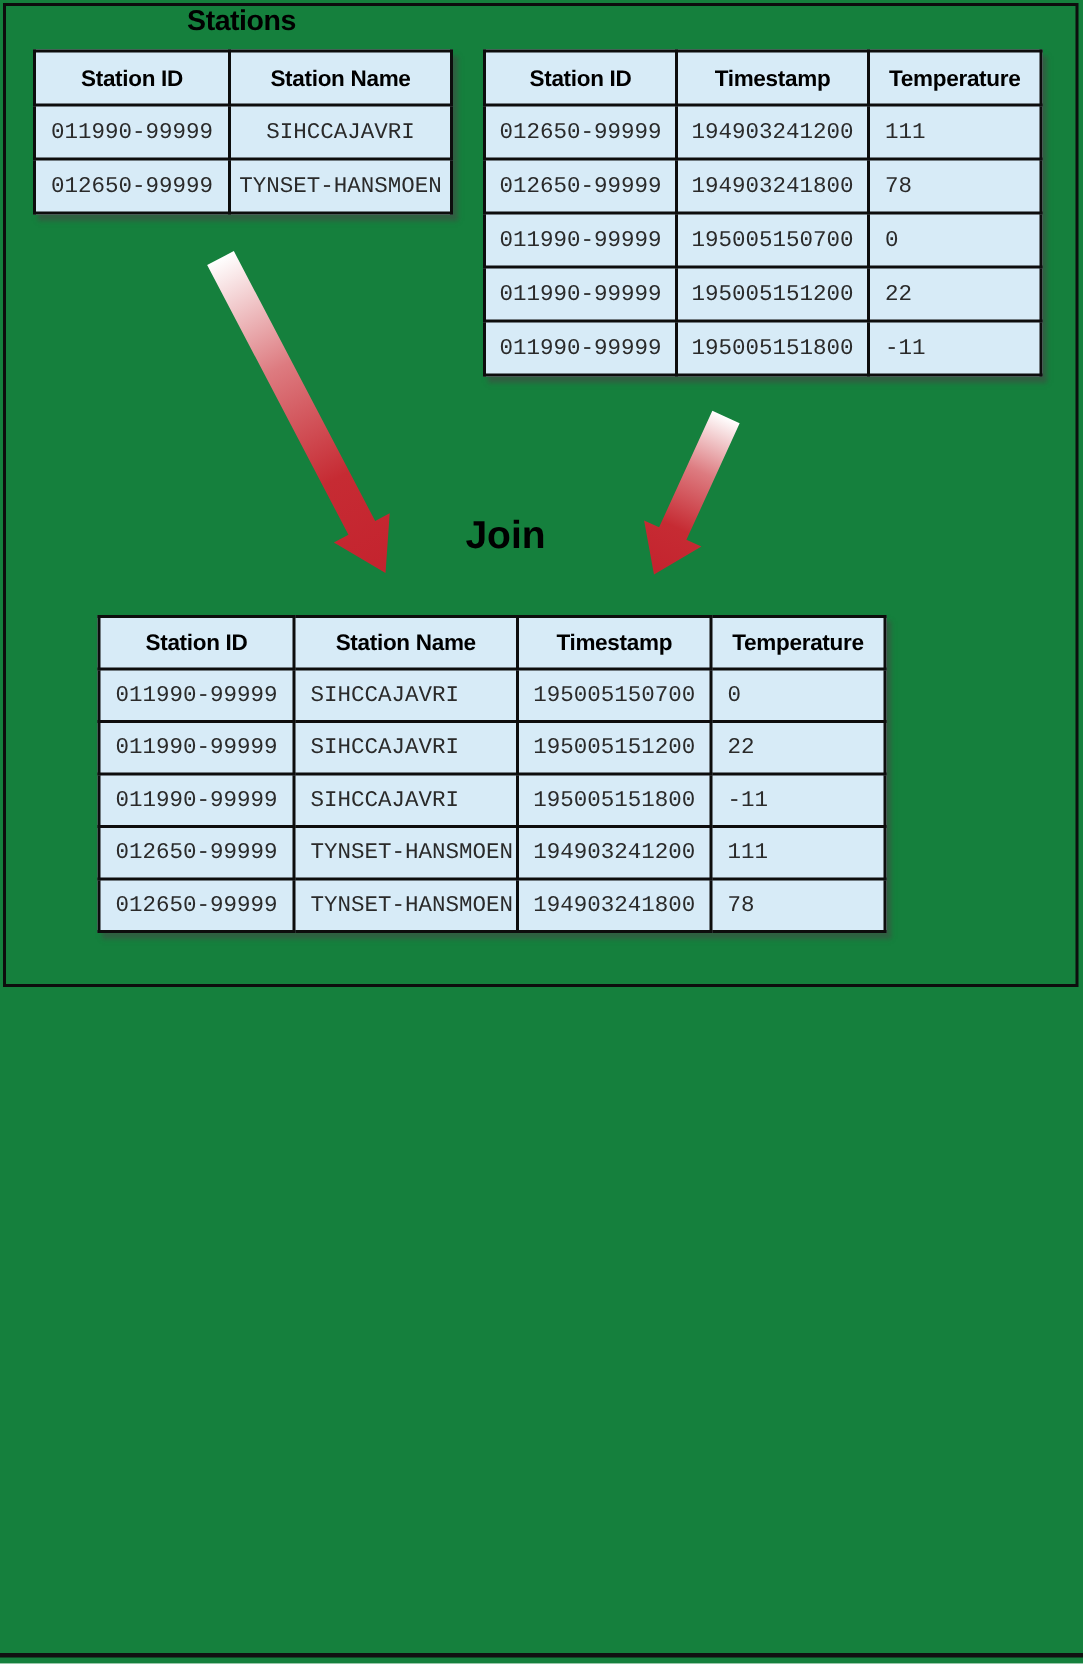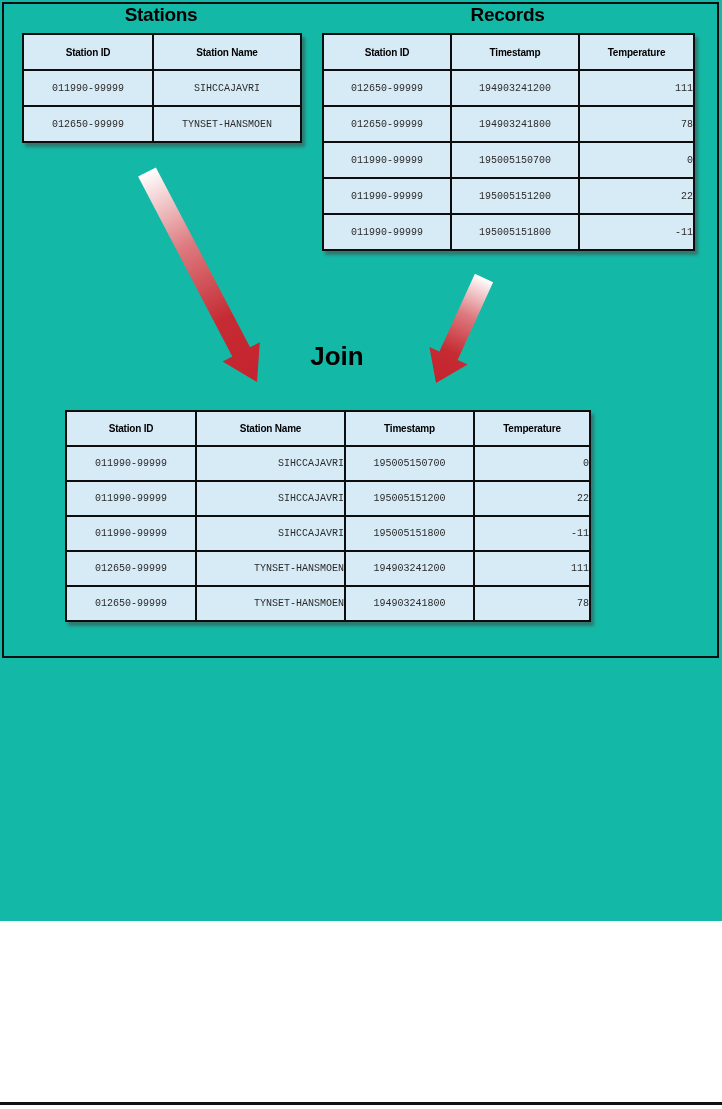--- a/index.html
+++ b/index.html
@@ -8,21 +8,21 @@
     --arrow-red: #c4232e;
     --text: #2a2a2a;
   }
   * { margin: 0; padding: 0; box-sizing: border-box; }
   html, body {
     width: 722px; height: 1109px;
     background: #ffffff;
     font-family: "Liberation Sans", sans-serif;
     overflow: hidden;
   }
-  .canvas { position: relative; width: 722px; height: 921px; background: #14b8a6; }
+  .canvas { position: relative; width: 722px; height: 1109px; background: #15803d; }
 
   .frame {
     position: absolute; left: 2px; top: 2px;
     width: 717px; height: 656px;
     border: 2px solid var(--border);
     background: transparent;
   }
 
   .tbl-title {
     position: absolute;
@@ -38,33 +38,33 @@
   table.dtbl {
     position: absolute;
     border-collapse: collapse;
     table-layout: fixed;
     background: var(--cell-bg);
     box-shadow: 3px 4px 3px rgba(70,70,70,0.55);
   }
   table.dtbl th, table.dtbl td {
     border: 2px solid var(--border);
     background: var(--cell-bg);
-    font-size: 10px;
+    font-size: 15px;
     white-space: nowrap;
     overflow: hidden;
     text-align: center;
     vertical-align: middle;
   }
   table.dtbl th {
     font-weight: 700;
     color: #000;
     letter-spacing: -0.2px;
   }
   table.dtbl td { color: var(--text); font-family: Liberation Mono, monospace; }
-  table.dtbl td.al { text-align: right; padding-left: 10px; }
+  table.dtbl td.al { text-align: left; padding-left: 10px; }
 
   .tbl-stations { left: 22px;  top: 33px;  width: 278px; }
   .tbl-stations th, .tbl-stations td { height: 36px; }
   .tbl-records  { left: 322px; top: 33px;  width: 371px; }
   .tbl-records th, .tbl-records td { height: 36px; }
   .tbl-join     { left: 65px;  top: 410px; width: 524px; }
   .tbl-join th, .tbl-join td { height: 35px; }
 
   .join-label {
     position: absolute;
@@ -88,21 +88,20 @@
   }
 </style>
 </head>
 <body>
 
 <div class="canvas">
 
   <div class="frame"></div>
 
   <div class="tbl-title title-stations">Stations</div>
-  <div class="tbl-title title-records">Records</div>
 
   <table class="dtbl tbl-stations">
     <colgroup>
         <col style="width:130px">
         <col style="width:148px">
       </colgroup>
     <thead>
       <tr>
         <th>Station ID</th>
         <th>Station Name</th>

